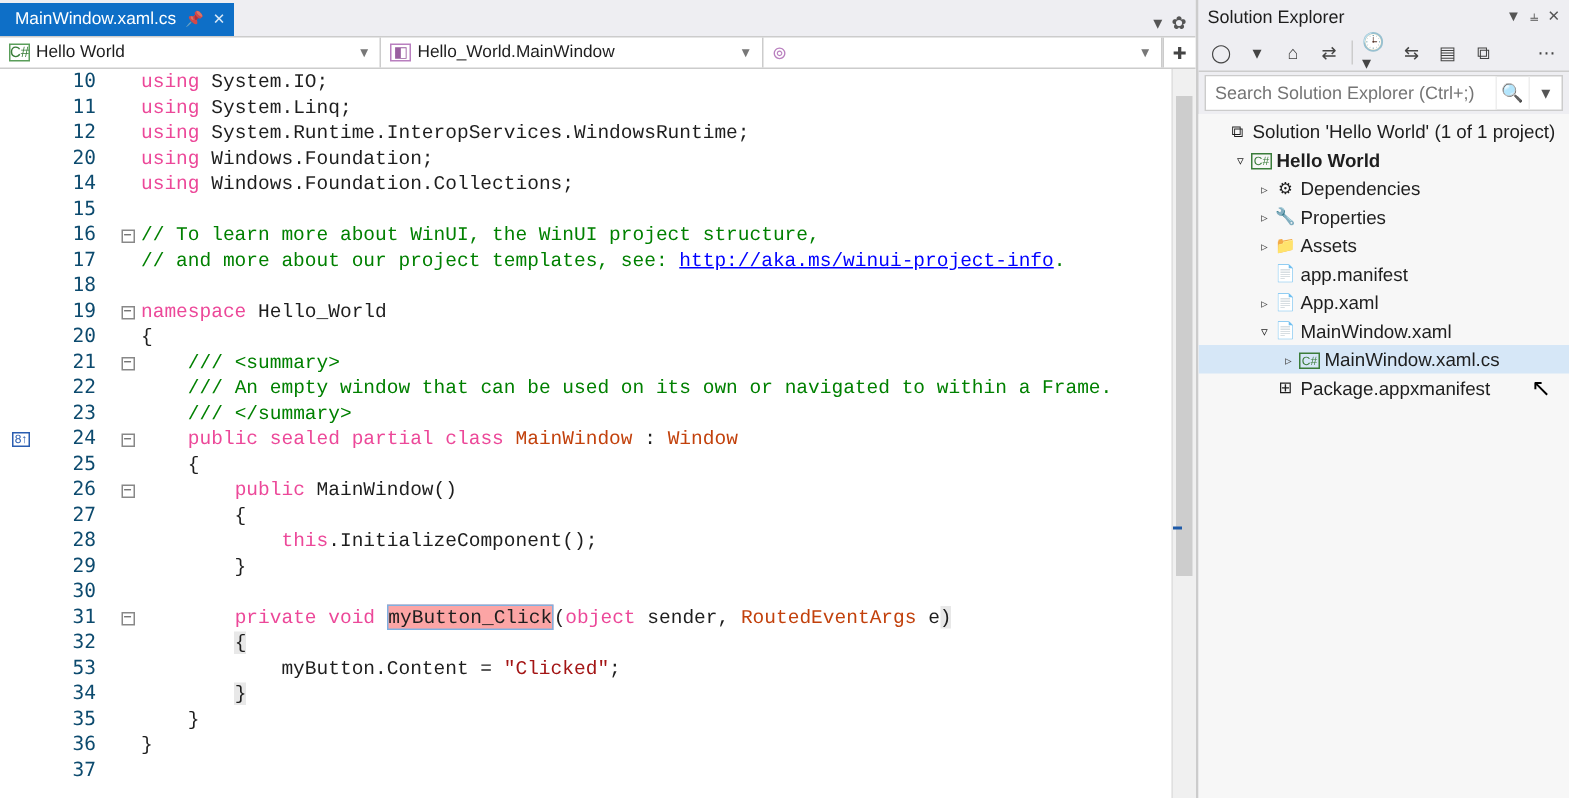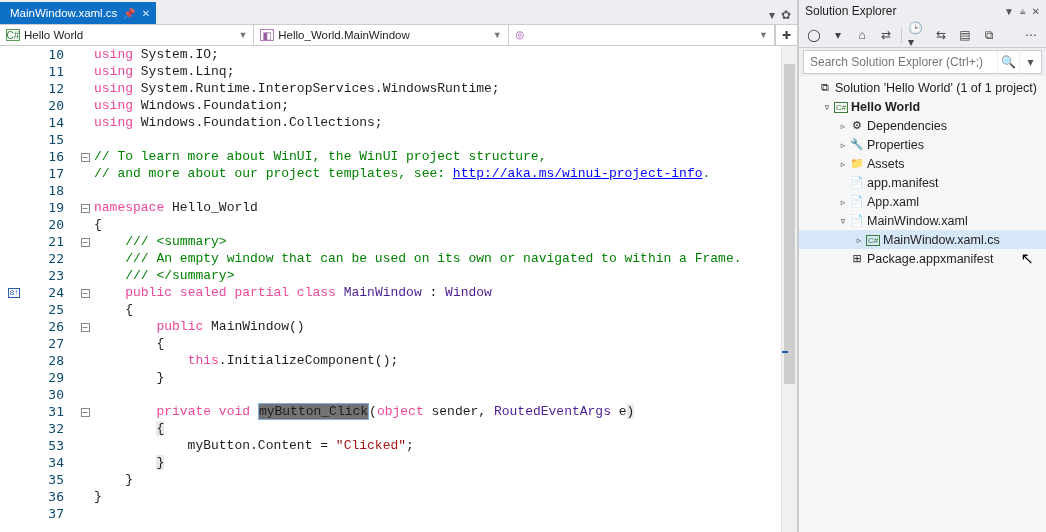--- a/index.html
+++ b/index.html
@@ -25,23 +25,23 @@
   .indicator-col .ind { height: 17px; font-size: 9px; color: #2a5db0; text-align: center; line-height: 17px; }
   .gutter { width: 46px; background: #fff; text-align: right; padding-right: 10px; color: #0c4a6e; font-family: Consolas, monospace; font-size: 13px; line-height: 17px; }
   .fold-col { width: 14px; background: #fff; font-family: Consolas, monospace; font-size: 10px; color: #888; line-height: 17px; text-align: center; }
   .fold-col div { height: 17px; }
   .foldbox { display: inline-block; width: 9px; height: 9px; border: 1px solid #888; line-height: 7px; font-size: 9px; text-align: center; color: #555; margin-top: 3px; cursor: pointer; }
   .code { flex: 1; font-family: Consolas, "Courier New", monospace; font-size: 13px; line-height: 17px; white-space: pre; padding-left: 2px; overflow: hidden; }
   .ln { height: 17px; }
   .kw { color: #ec4899; }
   .cm { color: #008000; }
   .lnk { color: #0000ff; text-decoration: underline; }
-  .tp { color: #4c1d95; margin-top: 40px; }
+  .tp { color: #c2410c; margin-top: 40px; }
   .str { color: #a31515; }
-  .hl { background: #737373; border: 1px solid #7fb0e0; padding: 0; }
+  .hl { background: #fca5a5; border: 1px solid #7fb0e0; padding: 0; }
   .ref { background: #e8e8e8; }
   .gutter div { height: 17px; }
   .change-bar { width: 4px; background: #fff; }
   .change-bar div { height: 17px; }
   .scrollbar-v { width: 16px; background: #f0f0f0; position: relative; border-left: 1px solid #e0e0e0;}
   .scrollbar-v .thumb { position:absolute; left: 2px; right: 2px; top: 18px; height: 320px; background: #cdcdcd; }
   .scrollbar-v .mark { position: absolute; left: 0; right: 0; height: 2px; background: #2a5db0; }
   .caret-mark { position: absolute; left: -2px; width: 6px; }
   
   .tool-pane { width: 248px; background: #eeeef2; display: flex; flex-direction: column; border-left: 1px solid #ccc; }

